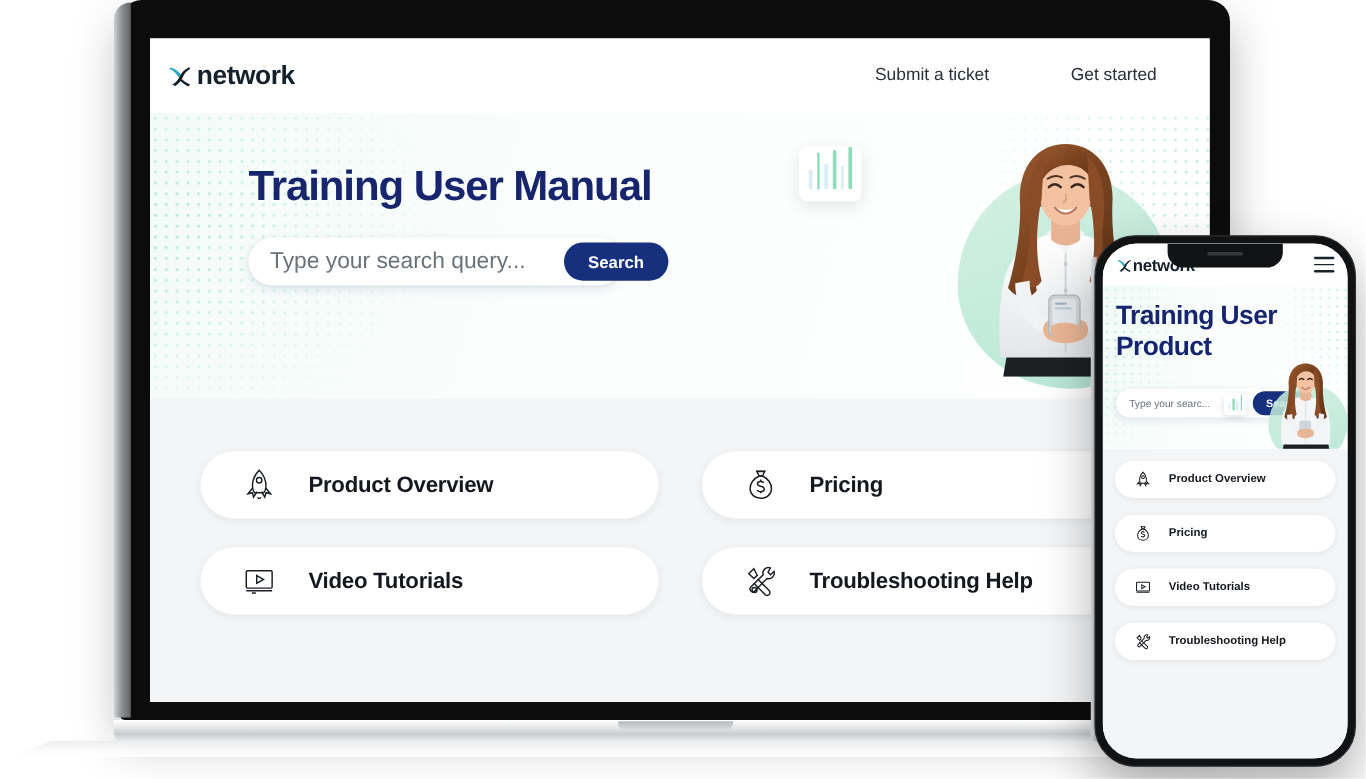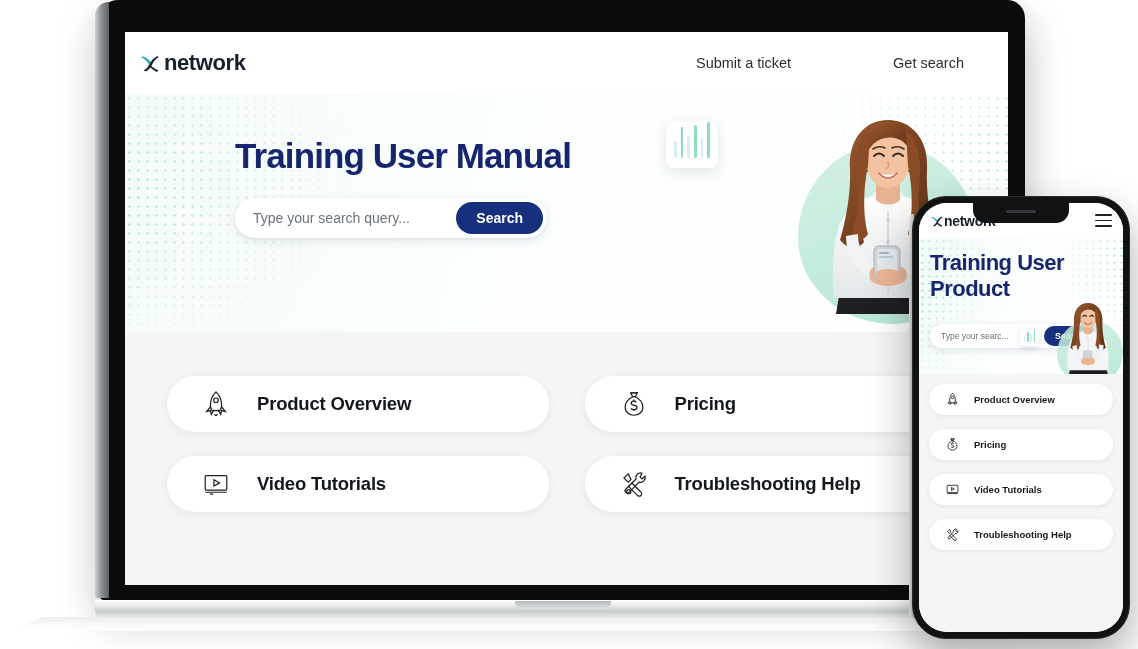--- a/index.html
+++ b/index.html
@@ -46,27 +46,26 @@
   .page { position:relative; width:100%; height:100%; background:#fff; }
 
   .nav {
     position:relative; height:62px; background:#fff;
     display:flex; align-items:center; padding:0 22px 0 14px; z-index:6;
   }
   .logo { display:flex; align-items:center; gap:3px; }
   .logo-mark { width:22px; height:22px; flex:none; }
   .logo-text { font-size:22px; font-weight:700; color:#14202b; letter-spacing:-.4px; }
   .nav-spacer { flex:1; }
-  .nav-links { display:flex; align-items:center; gap:102px; padding-right:22px; }
+  .nav-links { display:flex; align-items:center; gap:68px; padding-right:22px; }
   .nav-link { font-size:14.5px; color:#2a2f36; white-space:nowrap; cursor:pointer; }
 
   .hero {
     position:relative; height:238px; overflow:hidden;
     background:linear-gradient(105deg,#f3fbf8 0%, #fbfefd 45%, #ffffff 100%);
-    padding-left:28px;
   }
   .dots-left {
     position:absolute; left:0; top:0; width:420px; height:238px;
     background-image:radial-gradient(#57c9a4 1.1px, transparent 1.2px);
     background-size:9px 9px;
     -webkit-mask-image:radial-gradient(ellipse 380px 250px at -4% 40%, #000 5%, transparent 72%);
     mask-image:radial-gradient(ellipse 380px 250px at -4% 40%, #000 5%, transparent 72%);
     opacity:.45;
   }
   .dots-right {
@@ -82,21 +81,21 @@
     font-size:35px; font-weight:700; color:#16256e; letter-spacing:-.9px;
   }
   .searchbar {
     margin-top:22px; width:312px; height:40px; background:#fff;
     border-radius:22px; display:flex; align-items:center;
     box-shadow:0 3px 10px rgba(22,37,110,.10), 0 1px 3px rgba(0,0,0,.06);
     padding-left:18px; padding-right:4px;
   }
   .search-input {
     flex:1; border:0; outline:0; background:transparent;
-    font-family:"Liberation Sans", sans-serif; font-size:14px; color:#a16207;
+    font-family:"Liberation Sans", sans-serif; font-size:19px; color:#a16207;
   }
   .search-input::placeholder { color:#6b7279; }
   .search-btn {
     border:0; cursor:pointer; height:32px; padding:0 20px; border-radius:18px;
     background:#16307d; color:#fff; font-size:14px; font-weight:700;
     font-family:"Liberation Sans", sans-serif;
   }
 
   
   .person-wrap { position:absolute; right:20px; top:14px; width:200px; height:224px; z-index:4; }
@@ -210,21 +209,21 @@
             <svg class="logo-mark" viewBox="0 0 24 24">
               <path d="M3.4 4.6 C8 6 11 8.3 13.2 11.6 L10.6 13.4 C8.6 10 6.2 7.4 2.4 6.1 Z" fill="#27a8c4"></path>
               <path d="M20.2 4.4 C16.4 6.2 13.6 9 11.8 12.6 C10 16.2 8.2 18.6 5 20.2 L7.6 21.4 C11 19.4 13 16.6 14.6 13.2 C16 10.2 18 7.6 21.4 5.8 Z" fill="#14202b"></path>
               <path d="M13.4 15.2 C15.6 17 18 18.8 21.2 20 L19.6 21.8 C16.6 20.4 14.2 18.6 12 16.6 Z" fill="#14202b"></path>
             </svg>
             <span class="logo-text">network</span>
           </div>
           <div class="nav-spacer"></div>
           <div class="nav-links">
             <span class="nav-link">Submit a ticket</span>
-            <span class="nav-link">Get search</span>
+            <span class="nav-link">Get started</span>
           </div>
         </div>
 
         <div class="hero">
           <div class="dots-left"></div>
           <div class="dots-right"></div>
 
           <div class="hero-inner">
             <h1 class="hero-title">Training User Manual</h1>
             <div class="searchbar">

